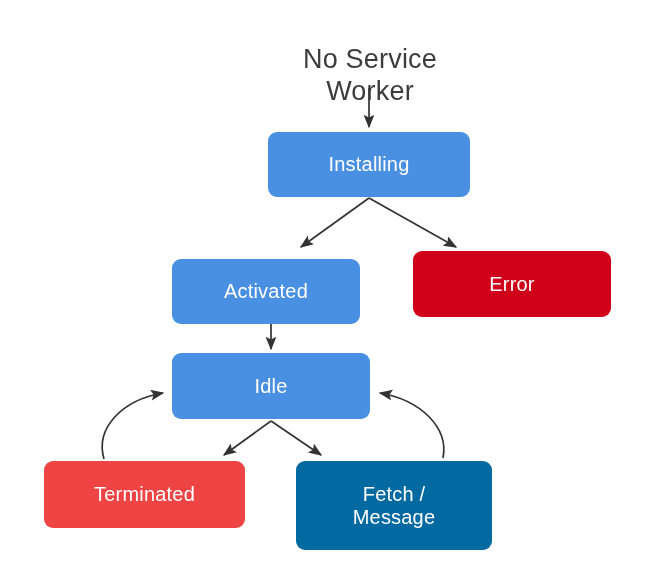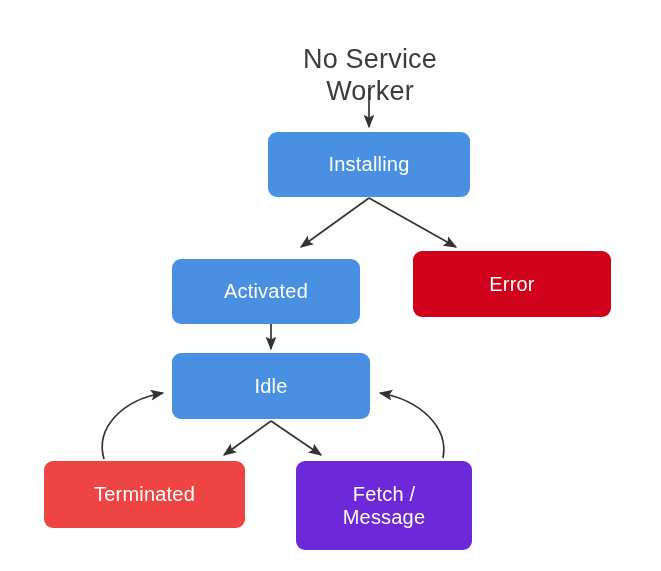--- a/index.html
+++ b/index.html
@@ -106,18 +106,18 @@
   </div>
 
   <div class="node" style="left:172px; top:353px; width:198px; height:66px; background:#4a90e2;">
     <span class="node-label">Idle</span>
   </div>
 
   <div class="node" style="left:44px; top:461px; width:201px; height:67px; background:#ef4444;">
     <span class="node-label">Terminated</span>
   </div>
 
-  <div class="node" style="left:296px; top:461px; width:176px; height:89px; background:#6d28d9;">
+  <div class="node" style="left:296px; top:461px; width:196px; height:89px; background:#0369a1;">
     <span class="node-label">Fetch /
 Message</span>
   </div>
 
 </div>
 
 </body></html>

